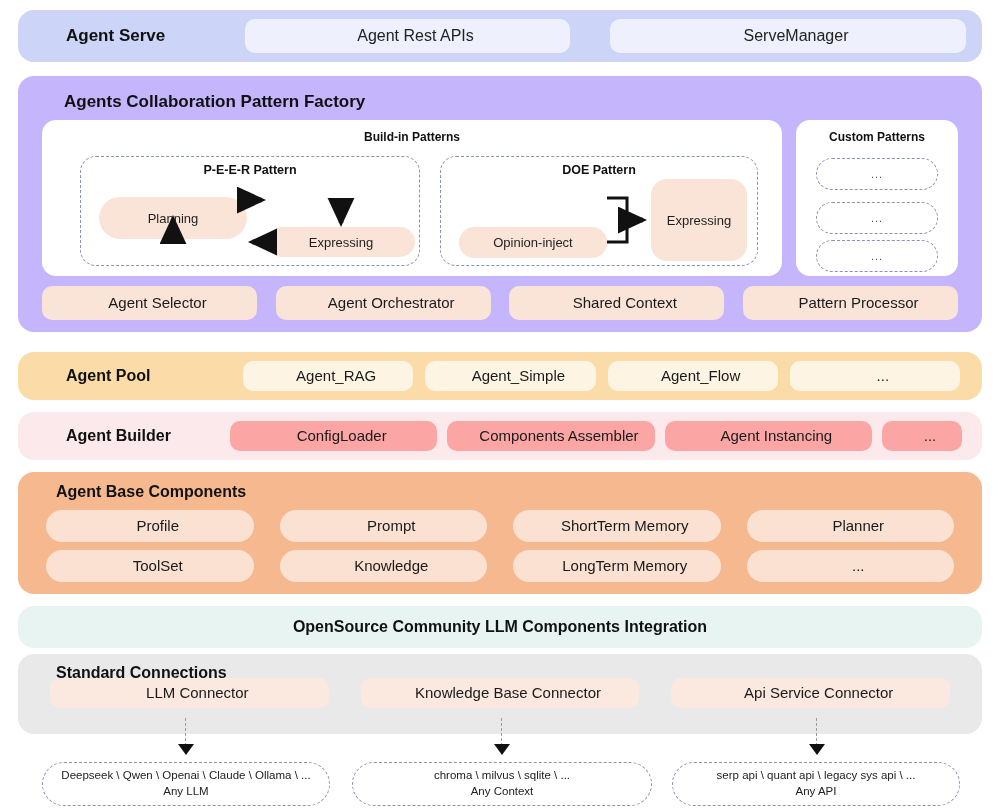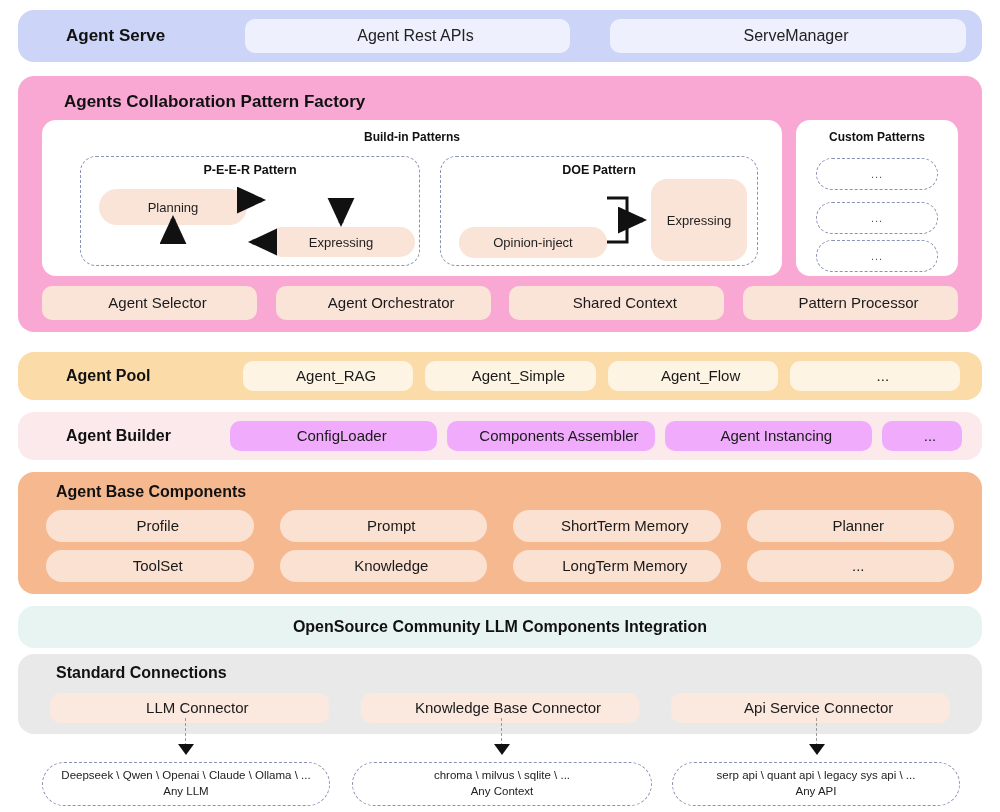--- a/index.html
+++ b/index.html
@@ -34,21 +34,21 @@
   #agent-serve .pill {
     background: #eef1fd; color: #222; font-size: 16px;
     height: 34px; border-radius: 10px;
   }
   #agent-serve .s1 { position: absolute; left: 227px; width: 325px; }
   #agent-serve .s2 { position: absolute; left: 592px; width: 356px; }
 
   
   #factory {
     left: 18px; top: 76px; width: 964px; height: 256px;
-    background: #f9a8d4;
+    background: #c4b5fd;
   }
   #factory > .band-title { position: absolute; left: 46px; top: 16px; font-size: 17px; }
 
   .white-card {
     position: absolute; background: #ffffff; border-radius: 14px;
   }
   #builtin-card { left: 24px; top: 44px; width: 740px; height: 156px; }
   #custom-card  { left: 778px; top: 44px; width: 162px; height: 156px; }
 
   .card-head {
@@ -67,21 +67,21 @@
     font-size: 12.5px; font-weight: bold; color: #111;
   }
 
   .peach { background: #fae4d8; color: #1f1f1f; }
   .node {
     position: absolute; display: flex; align-items: center; justify-content: center;
     border-radius: 999px; font-size: 13px; white-space: nowrap;
   }
 
   
-  #n-planning  { left: 18px;  top: 32px; width: 148px; height: 36px; }
+  #n-planning  { left: 18px;  top: 40px; width: 148px; height: 42px; }
   #n-executing { left: 186px; top: 28px; width: 148px; height: 30px; }
   #n-reviewing { left: 18px;  top: 70px; width: 148px; height: 30px; }
   #n-expressing{ left: 186px; top: 70px; width: 148px; height: 30px; }
 
   
   #n-datafining   { left: 18px;  top: 26px; width: 148px; height: 30px; margin-top: 45px; }
   #n-opinioninject{ left: 18px;  top: 70px; width: 148px; height: 30px; }
   #n-doe-expressing {
     left: 210px; top: 22px; width: 96px; height: 82px;
     border-radius: 16px; font-size: 13px;
@@ -124,21 +124,21 @@
   
   #agent-builder {
     left: 18px; top: 412px; width: 964px; height: 48px;
     background: #fbe9ec; display: flex; align-items: center;
   }
   #agent-builder .band-title { font-size: 16px; margin-left: 48px; width: 140px; }
   #agent-builder .builder-pills {
     position: absolute; left: 212px; right: 20px; display: flex; gap: 10px;
   }
   #agent-builder .pill {
-    background: #f0abfc; font-size: 15px; height: 30px; border-radius: 10px;
+    background: #fca5a5; font-size: 15px; height: 30px; border-radius: 10px;
   }
   #agent-builder .pill.wide { flex: 1; }
   #agent-builder .pill.narrow { width: 80px; flex: none; }
 
   
   #base-comp {
     left: 18px; top: 472px; width: 964px; height: 122px;
     background: #f6b98f;
   }
   #base-comp > .band-title { position: absolute; left: 38px; top: 11px; font-size: 16px; }
@@ -156,21 +156,21 @@
     background: #e8f4f2; display: flex; align-items: center; justify-content: center; text-align: right;
   }
   #opensource .band-title { font-size: 16px; }
 
   
   #std-conn {
     left: 18px; top: 654px; width: 964px; height: 80px;
     background: #e9e9e9;
   }
   #std-conn > .band-title { position: absolute; left: 38px; top: 10px; font-size: 16px; }
-  .sc-row { position: absolute; left: 32px; right: 32px; top: 39px; display: flex; gap: 32px; }
+  .sc-row { position: absolute; left: 32px; right: 32px; top: 24px; display: flex; gap: 32px; }
   .sc-row .pill {
     background: #fbe8df; font-size: 15px; height: 30px; flex: 1; border-radius: 10px;
   }
 
   
   .terminal {
     position: absolute; top: 762px; height: 44px;
     border: 1.6px dashed #8a93b5; border-radius: 999px;
     display: flex; flex-direction: column; align-items: center; justify-content: center;
     font-size: 11.5px; color: #222; line-height: 1.35; text-align: center;

